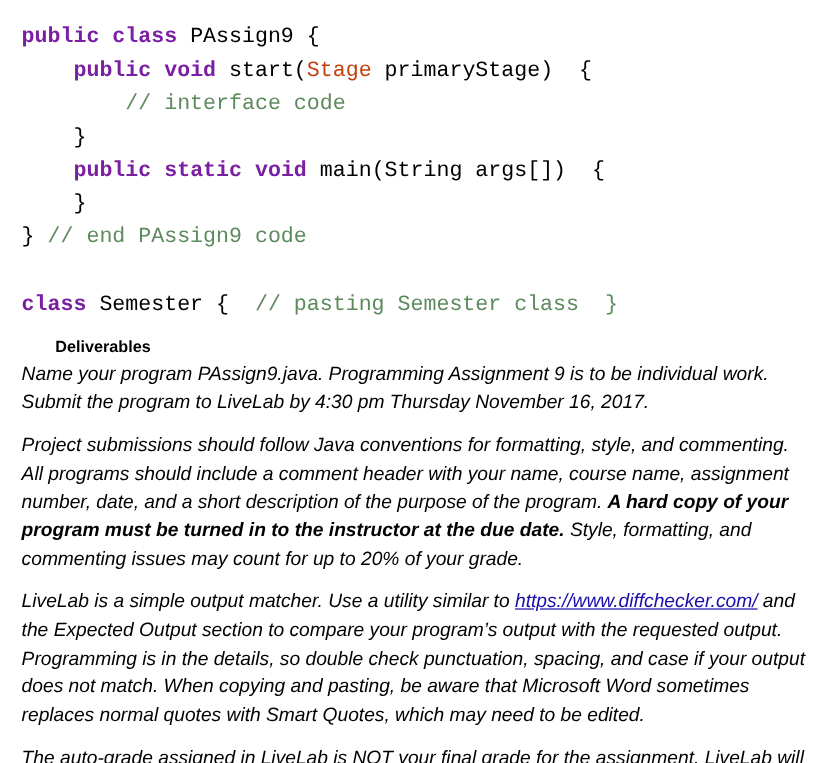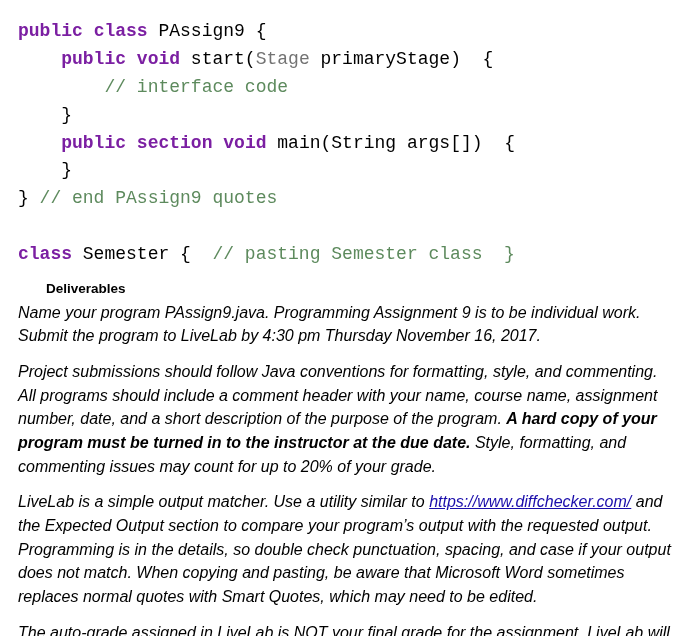--- a/index.html
+++ b/index.html
@@ -21,21 +21,21 @@
       color: #000;
     }
     .code-line {
       display: block;
       white-space: pre;
     }
     .kw-public { color: #7b1fa2; font-weight: bold; }
     .kw-class  { color: #7b1fa2; font-weight: bold; }
     .kw-void   { color: #7b1fa2; font-weight: bold; }
     .kw-static { color: #7b1fa2; font-weight: bold; }
-    .type-stage { color: #737373; }
+    .type-stage { color: #c2410c; }
     .comment   { color: #5d8a5d; }
 
     .deliverables-heading {
       font-weight: bold;
       margin-top: 10px;
       margin-bottom: 2px;
       font-size: 13.5px;
       padding-left: 28px;
     }
 
@@ -54,23 +54,23 @@
     }
   </style>
 </head>
 <body>
 
 <div class="code-block">
   <span class="code-line"><span class="kw-public">public</span> <span class="kw-class">class</span> PAssign9 {</span>
   <span class="code-line">    <span class="kw-public">public</span> <span class="kw-void">void</span> start(<span class="type-stage">Stage</span> primaryStage)  {</span>
   <span class="code-line">        <span class="comment">// interface code</span></span>
   <span class="code-line">    }</span>
-  <span class="code-line">    <span class="kw-public">public</span> <span class="kw-static">section</span> <span class="kw-void">void</span> main(String args[])  {</span>
+  <span class="code-line">    <span class="kw-public">public</span> <span class="kw-static">static</span> <span class="kw-void">void</span> main(String args[])  {</span>
   <span class="code-line">    }</span>
-  <span class="code-line">} <span class="comment">// end PAssign9 quotes</span></span>
+  <span class="code-line">} <span class="comment">// end PAssign9 code</span></span>
   <span class="code-line">&nbsp;</span>
   <span class="code-line"><span class="kw-class">class</span> Semester {  <span class="comment">// pasting Semester class  }</span></span>
 </div>
 
 <div>
   <p class="deliverables-heading">Deliverables</p>
 
   <p class="para">Name your program PAssign9.java.  Programming Assignment 9 is to be individual work. Submit the program to LiveLab by 4:30 pm Thursday November 16, 2017.</p>
 
   <p class="para">

